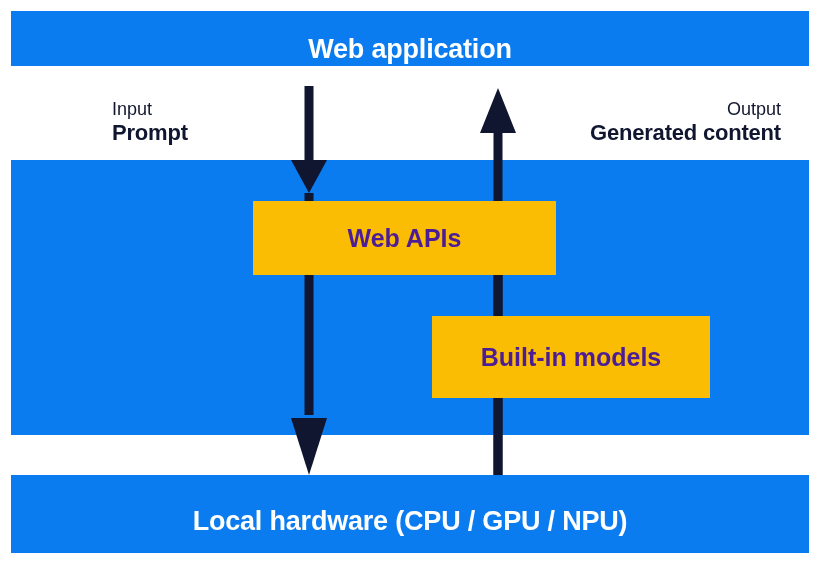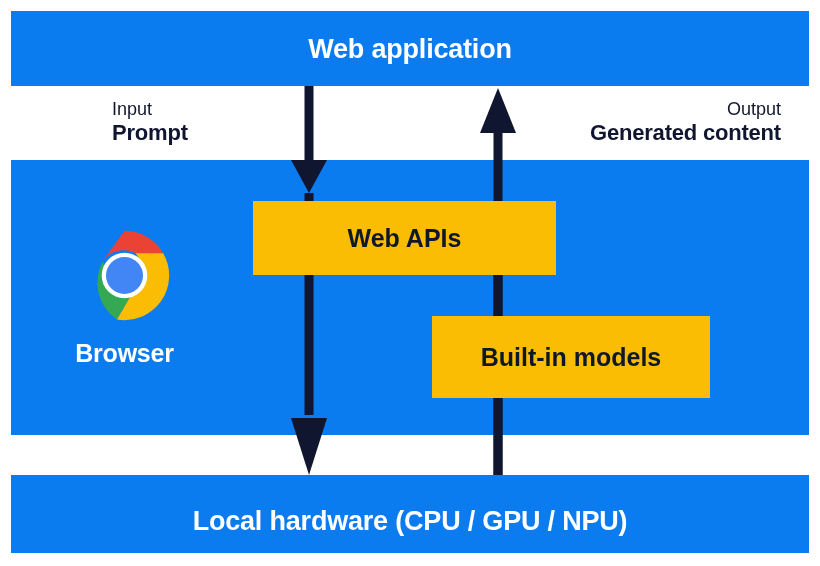--- a/index.html
+++ b/index.html
@@ -23,21 +23,21 @@
 
   
   .band {
     position: absolute;
     background: #0b7bf0;
   }
   #band-web-application {
     left: 11px;
     top: 11px;
     width: 798px;
-    height: 75px;
+    height: 55px;
   }
   #band-browser {
     left: 11px;
     top: 160px;
     width: 798px;
     height: 275px;
   }
   #band-local-hardware {
     left: 11px;
     top: 475px;
@@ -107,21 +107,21 @@
   }
 
   
   .yellow-box {
     position: absolute;
     background: #fbbc04;
     display: flex;
     align-items: center;
     justify-content: center;
     text-align: center;
-    color: #0f172a;
+    color: #4c1d95;
     font-weight: bold;
     line-height: 1.22;
   }
   #box-web-apis {
     left: 253px;
     top: 201px;
     width: 303px;
     height: 74px;
     font-size: 25px;
   }
@@ -190,35 +190,20 @@
   <div class="flow-label" id="flow-label-output">
     <span class="flow-kind">Output</span>
     <span class="flow-value">Generated content</span>
   </div>
 
   <div class="flow-label" id="flow-label-input">
     <span class="flow-kind">Input</span>
     <span class="flow-value">Prompt</span>
   </div>
 
-  <div id="browser-group">
-    <svg id="chrome-icon" width="95" height="95" viewBox="0 0 100 100">
-
-      <path d="M50 3 A47 47 0 0 1 90.7 26.5 L61.6 26.5 A27 27 0 0 0 26.9 35.3 Z" fill="#ea4335"></path>
-
-      <path d="M90.7 26.5 A47 47 0 0 1 41.9 96.3 L61.6 62.3 A27 27 0 0 0 61.6 26.5 Z" fill="#fbbc04"></path>
-
-      <path d="M41.9 96.3 A47 47 0 0 1 26.9 35.3 L44.6 65.9 A27 27 0 0 0 61.6 62.3 Z" fill="#34a853"></path>
-
-      <circle cx="50" cy="50" r="24" fill="#ffffff"></circle>
-
-      <circle cx="50" cy="50" r="19.5" fill="#4285f4"></circle>
-    </svg>
-    <span id="browser-label">Browser</span>
-  </div>
 
   <div class="yellow-box" id="box-web-apis">
     <span>Web APIs</span>
   </div>
 
   <div class="yellow-box" id="box-builtin-models">
     <span>
       <span>Built-in models</span><br>
     </span>
   </div>

